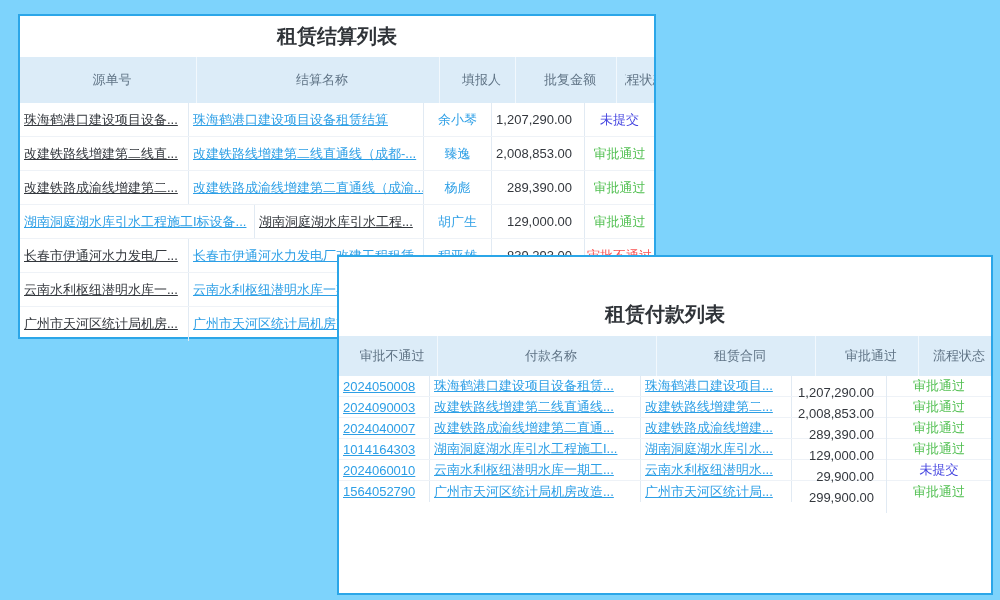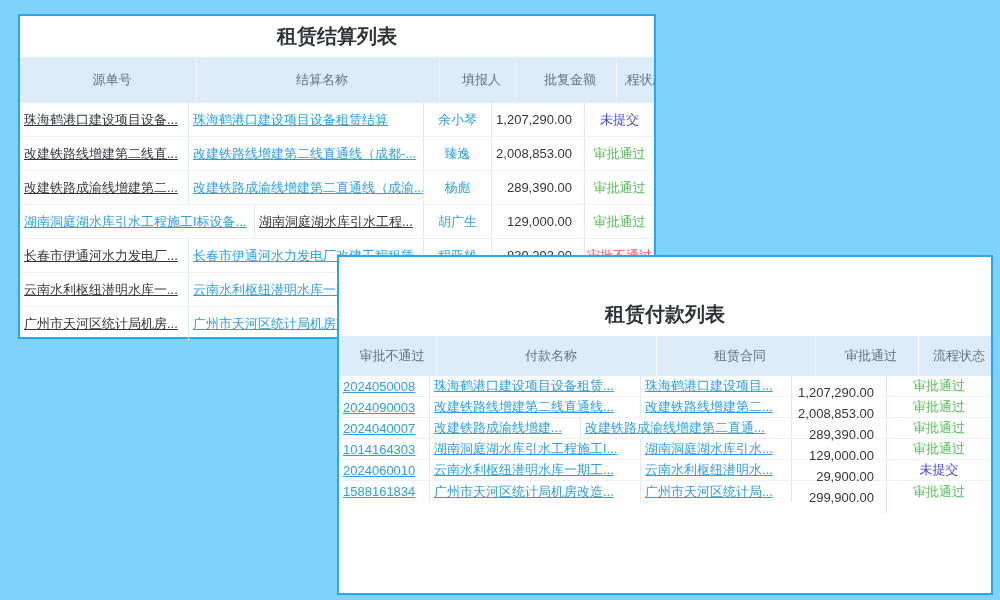--- a/index.html
+++ b/index.html
@@ -134,41 +134,41 @@
     </div>
     <div class="row">
       <div class="cell c1 a-left link">2024090003</div>
       <div class="cell c2 a-left link">改建铁路线增建第二线直通线...</div>
       <div class="cell c3 a-left link">改建铁路线增建第二...</div>
       <div class="cell c4 a-right">2,008,853.00</div>
       <div class="cell c5 a-center status" data-status="approved">审批通过</div>
     </div>
     <div class="row">
       <div class="cell c1 a-left link">2024040007</div>
+      <div class="cell c2 a-left link">改建铁路成渝线增建第二直通...</div>
       <div class="cell c3 a-left link">改建铁路成渝线增建...</div>
-      <div class="cell c2 a-left link">改建铁路成渝线增建第二直通...</div>
       <div class="cell c4 a-right">289,390.00</div>
       <div class="cell c5 a-center status" data-status="approved">审批通过</div>
     </div>
     <div class="row">
       <div class="cell c1 a-left link">1014164303</div>
       <div class="cell c2 a-left link">湖南洞庭湖水库引水工程施工I...</div>
       <div class="cell c3 a-left link">湖南洞庭湖水库引水...</div>
       <div class="cell c4 a-right">129,000.00</div>
       <div class="cell c5 a-center status" data-status="approved">审批通过</div>
     </div>
     <div class="row">
       <div class="cell c1 a-left link">2024060010</div>
       <div class="cell c2 a-left link">云南水利枢纽潜明水库一期工...</div>
       <div class="cell c3 a-left link">云南水利枢纽潜明水...</div>
       <div class="cell c4 a-right">29,900.00</div>
       <div class="cell c5 a-center status" data-status="not_submitted">未提交</div>
     </div>
     <div class="row">
-      <div class="cell c1 a-left link">1588161834</div>
+      <div class="cell c1 a-left link">1564052790</div>
       <div class="cell c2 a-left link">广州市天河区统计局机房改造...</div>
       <div class="cell c3 a-left link">广州市天河区统计局...</div>
       <div class="cell c4 a-right">299,900.00</div>
       <div class="cell c5 a-center status" data-status="approved">审批通过</div>
     </div>
   </div>
 
 </div>
 
 </body></html>

